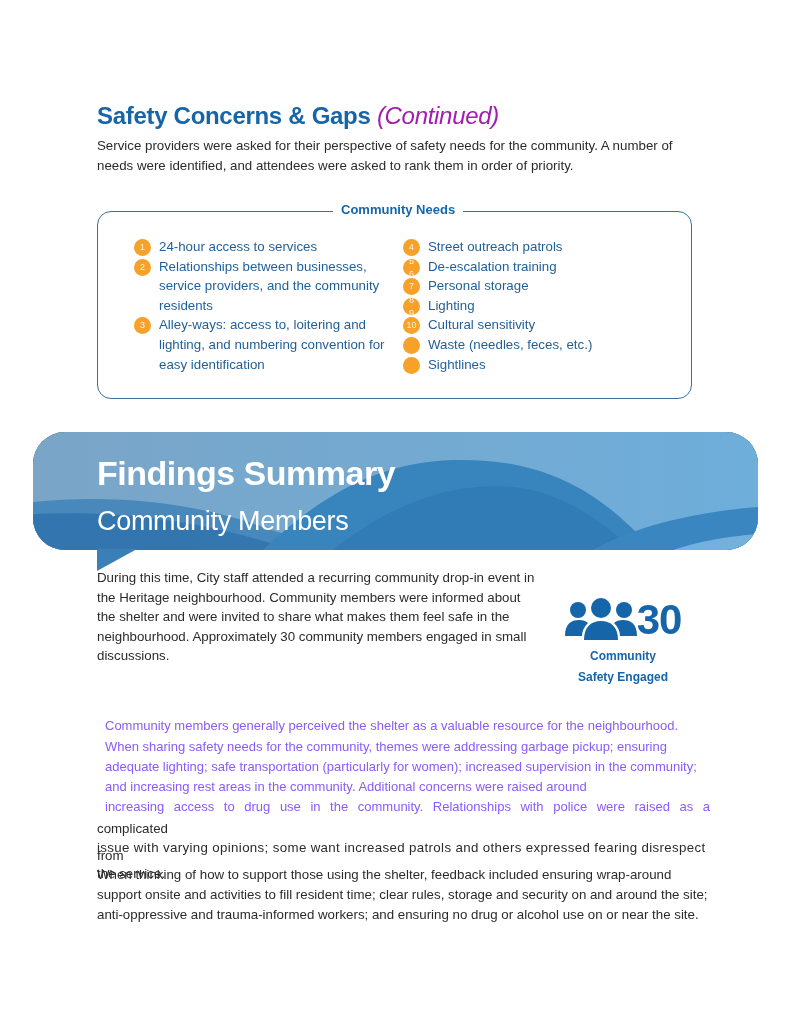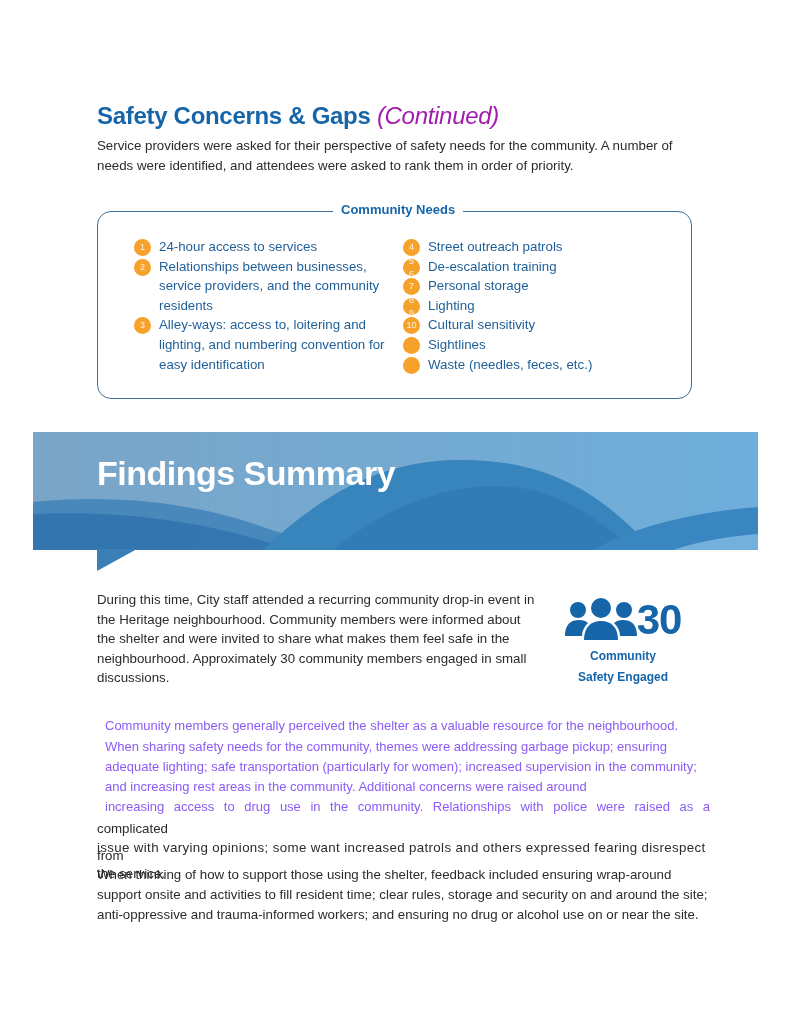--- a/index.html
+++ b/index.html
@@ -20,30 +20,30 @@
 
   .needs-col { position: absolute; top: 237px; list-style: none; margin: 0; padding: 0; }
   .needs-col.left { left: 134px; width: 260px; }
   .needs-col.right { left: 403px; width: 280px; }
   .needs-col li { position: relative; padding-left: 25px; font-size: 13.3px; line-height: 19.6px; color: #1f5f99; }
   .badge { position: absolute; left: 0; top: 2px; width: 17px; height: 17px; border-radius: 50%;
     background: #f5a12a; color: #fff3dd; font-size: 9px; line-height: 17px; text-align: center; overflow: visible; }
   .badge .stack { position: absolute; left: 0; width: 17px; text-align: center; font-size: 9px; line-height: 9px; }
 
   .banner { position: absolute; left: 33px; top: 432px; width: 725px; height: 118px; overflow: hidden;
-    background: #14532d; }
+    background: #14532d; border-radius: 32px; }
   .banner svg.waves { position: absolute; left: 0; top: 0; }
   .banner-title { position: absolute; left: 64px; top: 22px; margin: 0; font-size: 34px; font-weight: bold;
     color: #ffffff; letter-spacing: -0.5px; white-space: nowrap; }
   .banner-subtitle { position: absolute; left: 64px; top: 74px; margin: 0; font-size: 27px; font-weight: normal;
     color: #ffffff; white-space: nowrap; letter-spacing: -0.3px; }
   .pointer { position: absolute; left: 97px; top: 549px; width: 0; height: 0;
     border-top: 22px solid #3a7fb6; border-right: 40px solid transparent; }
 
-  .p1 { position: absolute; left: 97px; top: 590px; width: 440px; margin: 0; font-size: 13.3px; line-height: 19.5px; color: #2b2b2b; }
+  .p1 { position: absolute; left: 97px; top: 568px; width: 440px; margin: 0; font-size: 13.3px; line-height: 19.5px; color: #2b2b2b; }
 
   .stat { position: absolute; left: 548px; top: 598px; width: 150px; text-align: center; }
   .stat .row { display: flex; align-items: center; justify-content: center; gap: 0; }
   .stat .num { font-size: 42px; font-weight: bold; color: #1565a8; line-height: 44px; letter-spacing: -1px; }
   .stat .caption { font-size: 12px; font-weight: bold; color: #1565a8; line-height: 21px; margin-top: 4px; }
 
   .p2 { position: absolute; left: 97px; top: 708px; width: 605px; margin: 8px; font-size: 13px; line-height: 20px; color: #8b5cf6; }
   .p2 .justify { text-align: justify; text-align-last: justify; display: block; }
   .frag { position: absolute; left: 97px; margin: 0; font-size: 13.3px; line-height: 20px; color: #2b2b2b; white-space: nowrap; }
   .p3 { position: absolute; left: 97px; top: 865px; width: 620px; margin: 0; font-size: 13.3px; line-height: 20px; color: #2b2b2b; }
@@ -97,45 +97,46 @@
       <span class="stack" style="top:11px;">9</span>
     </span>
     <span>Lighting</span>
   </li>
   <li>
     <span class="badge">10</span>
     <span>Cultural sensitivity</span>
   </li>
   <li>
     <span class="badge"></span>
-    <span>Sightlines</span>
+    <span>Waste (needles, feces, etc.)</span>
   </li>
   <li>
     <span class="badge"></span>
-    <span>Waste (needles, feces, etc.)</span>
+    <span>Sightlines</span>
   </li>
 </ul>
 
 <div class="banner">
   <svg class="waves" width="725" height="118" viewBox="0 0 725 118">
     <defs>
       <linearGradient id="bgGrad" x1="0" y1="0" x2="1" y2="0">
         <stop offset="0" stop-color="#7aa5c7"></stop>
         <stop offset="1" stop-color="#6eaedb"></stop>
       </linearGradient>
     </defs>
     <rect x="0" y="0" width="725" height="118" fill="url(#bgGrad)"></rect>
     <path d="M0,70 C80,62 160,70 230,95 C260,106 300,112 330,118 L0,118 Z" fill="#3f82b8" opacity="0.85"></path>
     <path d="M0,82 C90,78 170,90 240,112 L240,118 L0,118 Z" fill="#2e72ad" opacity="0.8"></path>
     <path d="M230,118 C280,70 340,30 420,28 C500,26 560,50 620,118 Z" fill="#3884bd"></path>
     <path d="M300,118 C360,70 420,50 480,55 C530,60 570,90 600,118 Z" fill="#2f78b3" opacity="0.7"></path>
     <path d="M560,118 C600,95 660,80 725,75 L725,118 Z" fill="#3a86c0"></path>
     <path d="M640,118 C670,108 700,104 725,102 L725,118 Z" fill="#74b0dc"></path>
   </svg>
   <h2 class="banner-title">Findings Summary</h2>
+  <h3 class="banner-subtitle">Community Members</h3>
 </div>
 <div class="pointer"></div>
 
 <p class="p1">During this time, City staff attended a recurring community drop-in event in the Heritage neighbourhood. Community members were informed about the shelter and were invited to share what makes them feel safe in the neighbourhood. Approximately 30 community members engaged in small discussions.</p>
 
 <div class="stat">
   <div class="row">
     <svg width="72" height="44" viewBox="0 0 72 44">
       <circle cx="13" cy="12" r="8" fill="#1565a8"></circle>
       <circle cx="59" cy="12" r="8" fill="#1565a8"></circle>

